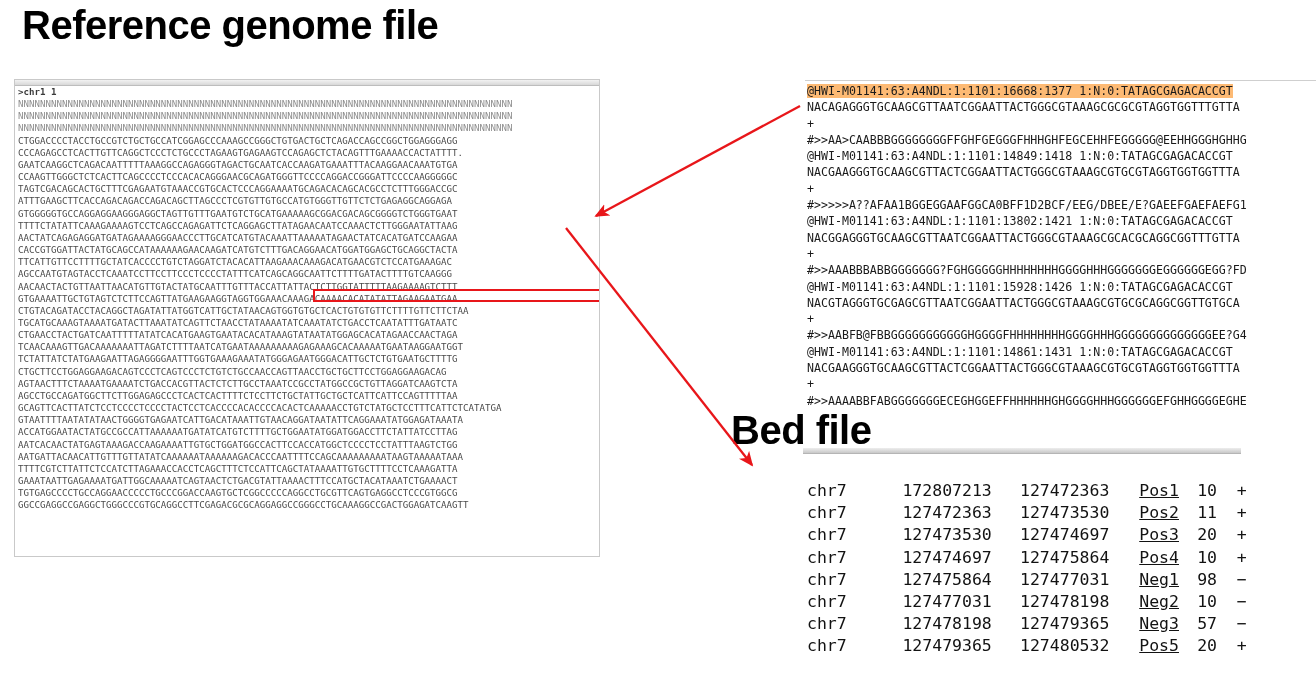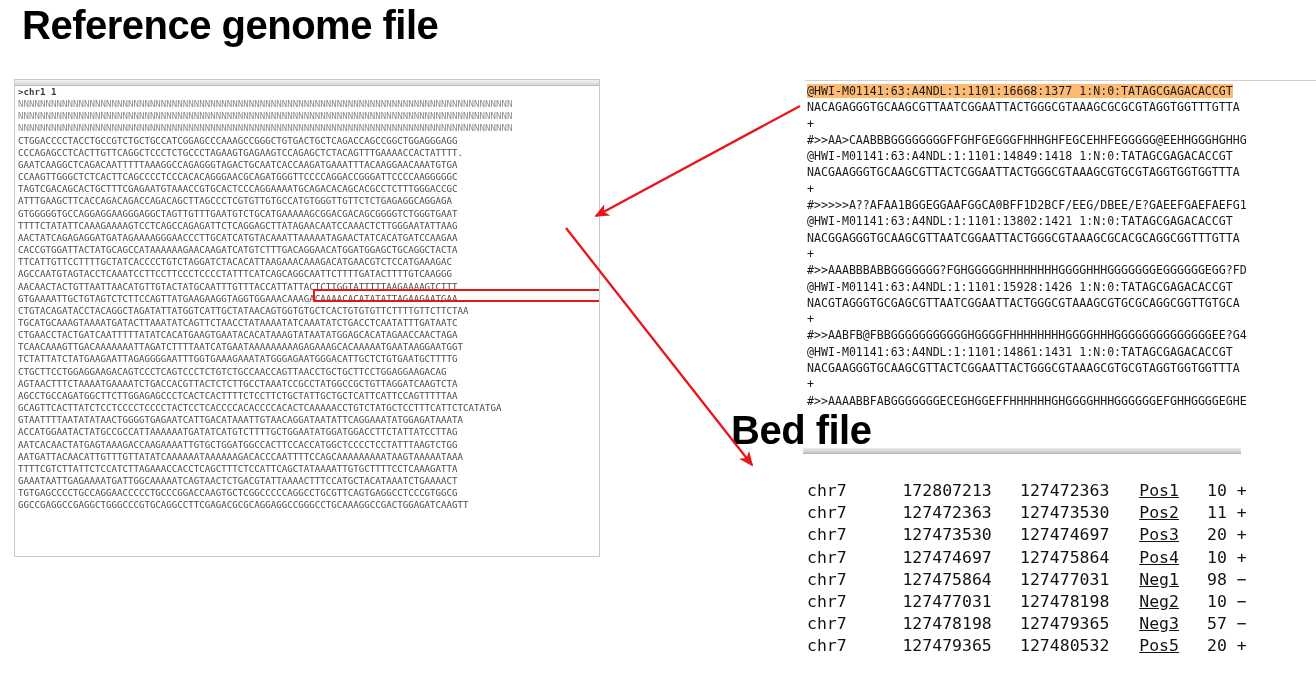--- a/index.html
+++ b/index.html
@@ -133,21 +133,21 @@
   #bed-table td {
     padding: 0 0 0 0;
     white-space: pre;
     vertical-align: top;
     height: 22.2px;
   }
   #bed-table td.c-chrom  { width: 108px; }
   #bed-table td.c-start  { width: 124px; }
   #bed-table td.c-end    { width: 126px; }
   #bed-table td.c-name   { width: 62px; text-decoration: underline;  }
-  #bed-table td.c-score  { width: 44px;  text-align: center; }
+  #bed-table td.c-score  { width: 44px;  text-align: left; }
   #bed-table td.c-strand { width: 30px;  }
 
   
   #arrow-layer {
     position: absolute;
     left: 0; top: 0;
     width: 1316px;
     height: 684px;
     pointer-events: none;
   }

